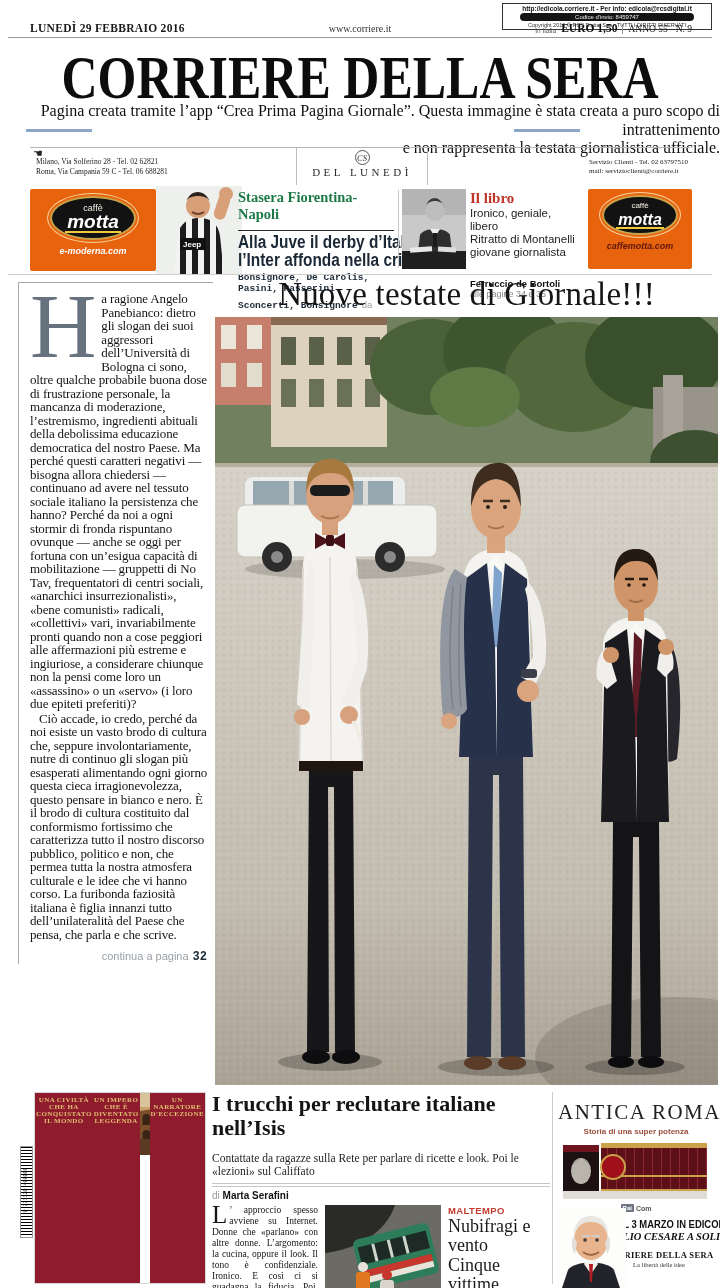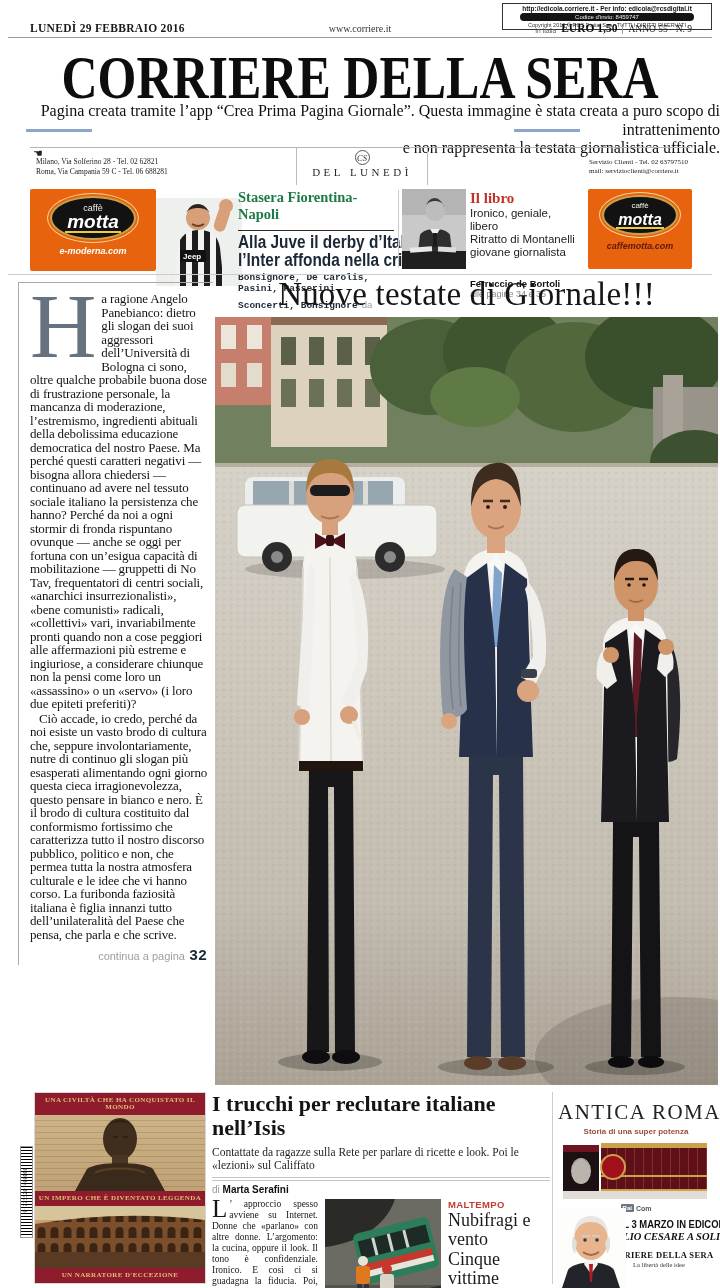--- a/index.html
+++ b/index.html
@@ -71,42 +71,42 @@
   .libro-pages{font-size:9px;color:#888;font-family:"Liberation Sans",sans-serif}
 
   
   .leadcol{left:18px;top:282px;width:195px;border-top:1px solid #aaa;border-left:1px solid #aaa;
            padding:9px 4px 0 11px}
   .lead-body{font-size:13px;line-height:13.5px;letter-spacing:-.15px;color:#141414;text-align:left}
   .dropcap{float:left;font-size:92px;line-height:68px;color:#67727f;padding-right:5px;font-weight:400}
   .lead-p2{text-indent:9px;margin-top:1px}
   .continua{text-align:right;margin:5px 2px 0 0}
   .continua .pgray{font-size:11px}
-  .continua .pnum{font-size:15px}
+  .continua .pnum{font-size:12px}
 
   
   .photo-headline{left:215px;top:276px;width:503px;text-align:center;font-size:33px;color:#151515;
                   letter-spacing:.2px;white-space:nowrap}
   .mainphoto{left:215px;top:317px;width:503px;height:768px;background:#cfcac2}
 
   
   .barcode{left:20px;top:1146px;width:13px;height:92px;background:repeating-linear-gradient(180deg,#000 0 1px,#fff 1px 3px);border:1px solid #999}
   .barcode-num{position:absolute;left:-40px;top:40px;transform:rotate(-90deg);font-size:5px;
                font-family:"Liberation Mono",monospace;color:#111;width:90px;text-align:center}
-  .adcaesar{left:34px;top:1092px;width:172px;height:192px;display:flex;flex-direction:column;border:1px solid #d8d8d8}
+  .adcaesar{left:34px;top:1092px;width:172px;height:192px;display:flex;flex-direction:row;border:1px solid #d8d8d8}
   .banner{background:#8e1c2c;color:#e2bd74;font-size:7px;font-weight:bold;letter-spacing:.4px;
           text-align:center;padding:4px 1px;line-height:7px}
   .statuezone{flex:1;position:relative;background:linear-gradient(180deg,#cdb488,#bfa276);overflow:hidden}
   .statuezone:before{content:"";position:absolute;inset:0;
      background:repeating-linear-gradient(180deg,transparent 0 5px,rgba(90,60,30,.18) 5px 6px)}
   .colosseumzone{height:62px;position:relative;overflow:hidden}
 
   .isis{left:212px;top:1092px;width:338px}
   .isis-head{font-size:22px;line-height:24px;font-weight:bold;color:#141414}
-  .isis-sub{font-size:11.5px;line-height:13px;color:#1f1f1f;margin-top:6px}
+  .isis-sub{font-size:11.5px;line-height:13px;color:#1f1f1f;margin-top:12px}
   .isis-rule{margin:5px 0 3px;height:4px;border-top:1px solid #c5c5c5;border-bottom:1px solid #c5c5c5}
   .byline{font-family:"Liberation Sans",sans-serif;font-size:10px;margin:1px 0 4px}
   .byline .di{color:#999}
   .byline .nm{font-weight:bold;color:#111}
   .isis-cols{display:flex;gap:7px}
   .isis-col1{width:106px;font-size:9.5px;line-height:11px;text-align:justify;color:#161616}
   .dropcapS{float:left;font-size:25px;line-height:20px;padding-right:2px;color:#161616}
   .trainphoto{width:116px;height:120px;flex:none}
   .isis-col2{width:102px}
   .kicker-red{color:#c23b2e;font-weight:bold;font-size:9.5px;letter-spacing:.4px;font-family:"Liberation Sans",sans-serif}
@@ -176,21 +176,21 @@
   </div>
 
   <div class="motta" style="left:30px;top:189px;width:126px;height:82px">
     <div class="motta-oval">
       <div class="motta-caffe">caffè</div>
       <div class="motta-name">motta</div>
     </div>
     <div class="motta-url" style="color:#fff">e-moderna.com</div>
   </div>
 
-  <div class="abs" style="left:156px;top:198px;width:86px;height:64px">
+  <div class="abs" style="left:156px;top:186px;width:86px;height:64px">
     <svg width="86" height="88" viewBox="0 0 86 88">
       <rect width="86" height="88" fill="#eef0ee"></rect>
       <g>
         <path d="M18 88 L22 48 C24 38 32 32 43 32 C56 32 62 38 64 50 L68 88 Z" fill="#f2f2f0"></path>
         <path d="M18 88 L22 48 C24 38 32 32 43 32 C56 32 62 38 64 50 L68 88 Z" fill="url(#stripes)"></path>
         <circle cx="42" cy="20" r="12" fill="#d8a079"></circle>
         <path d="M30 16 C32 8 52 8 54 16 C52 10 47 6 42 6 C36 6 32 10 30 16Z" fill="#2c241c"></path>
         <path d="M36 26 q6 4 12 0" stroke="#6b3f2a" stroke-width="2" fill="none"></path>
         <rect x="60" y="8" width="12" height="26" rx="6" fill="#d8a079" transform="rotate(18 66 21)"></rect>
         <circle cx="70" cy="8" r="7" fill="#d8a079"></circle>

